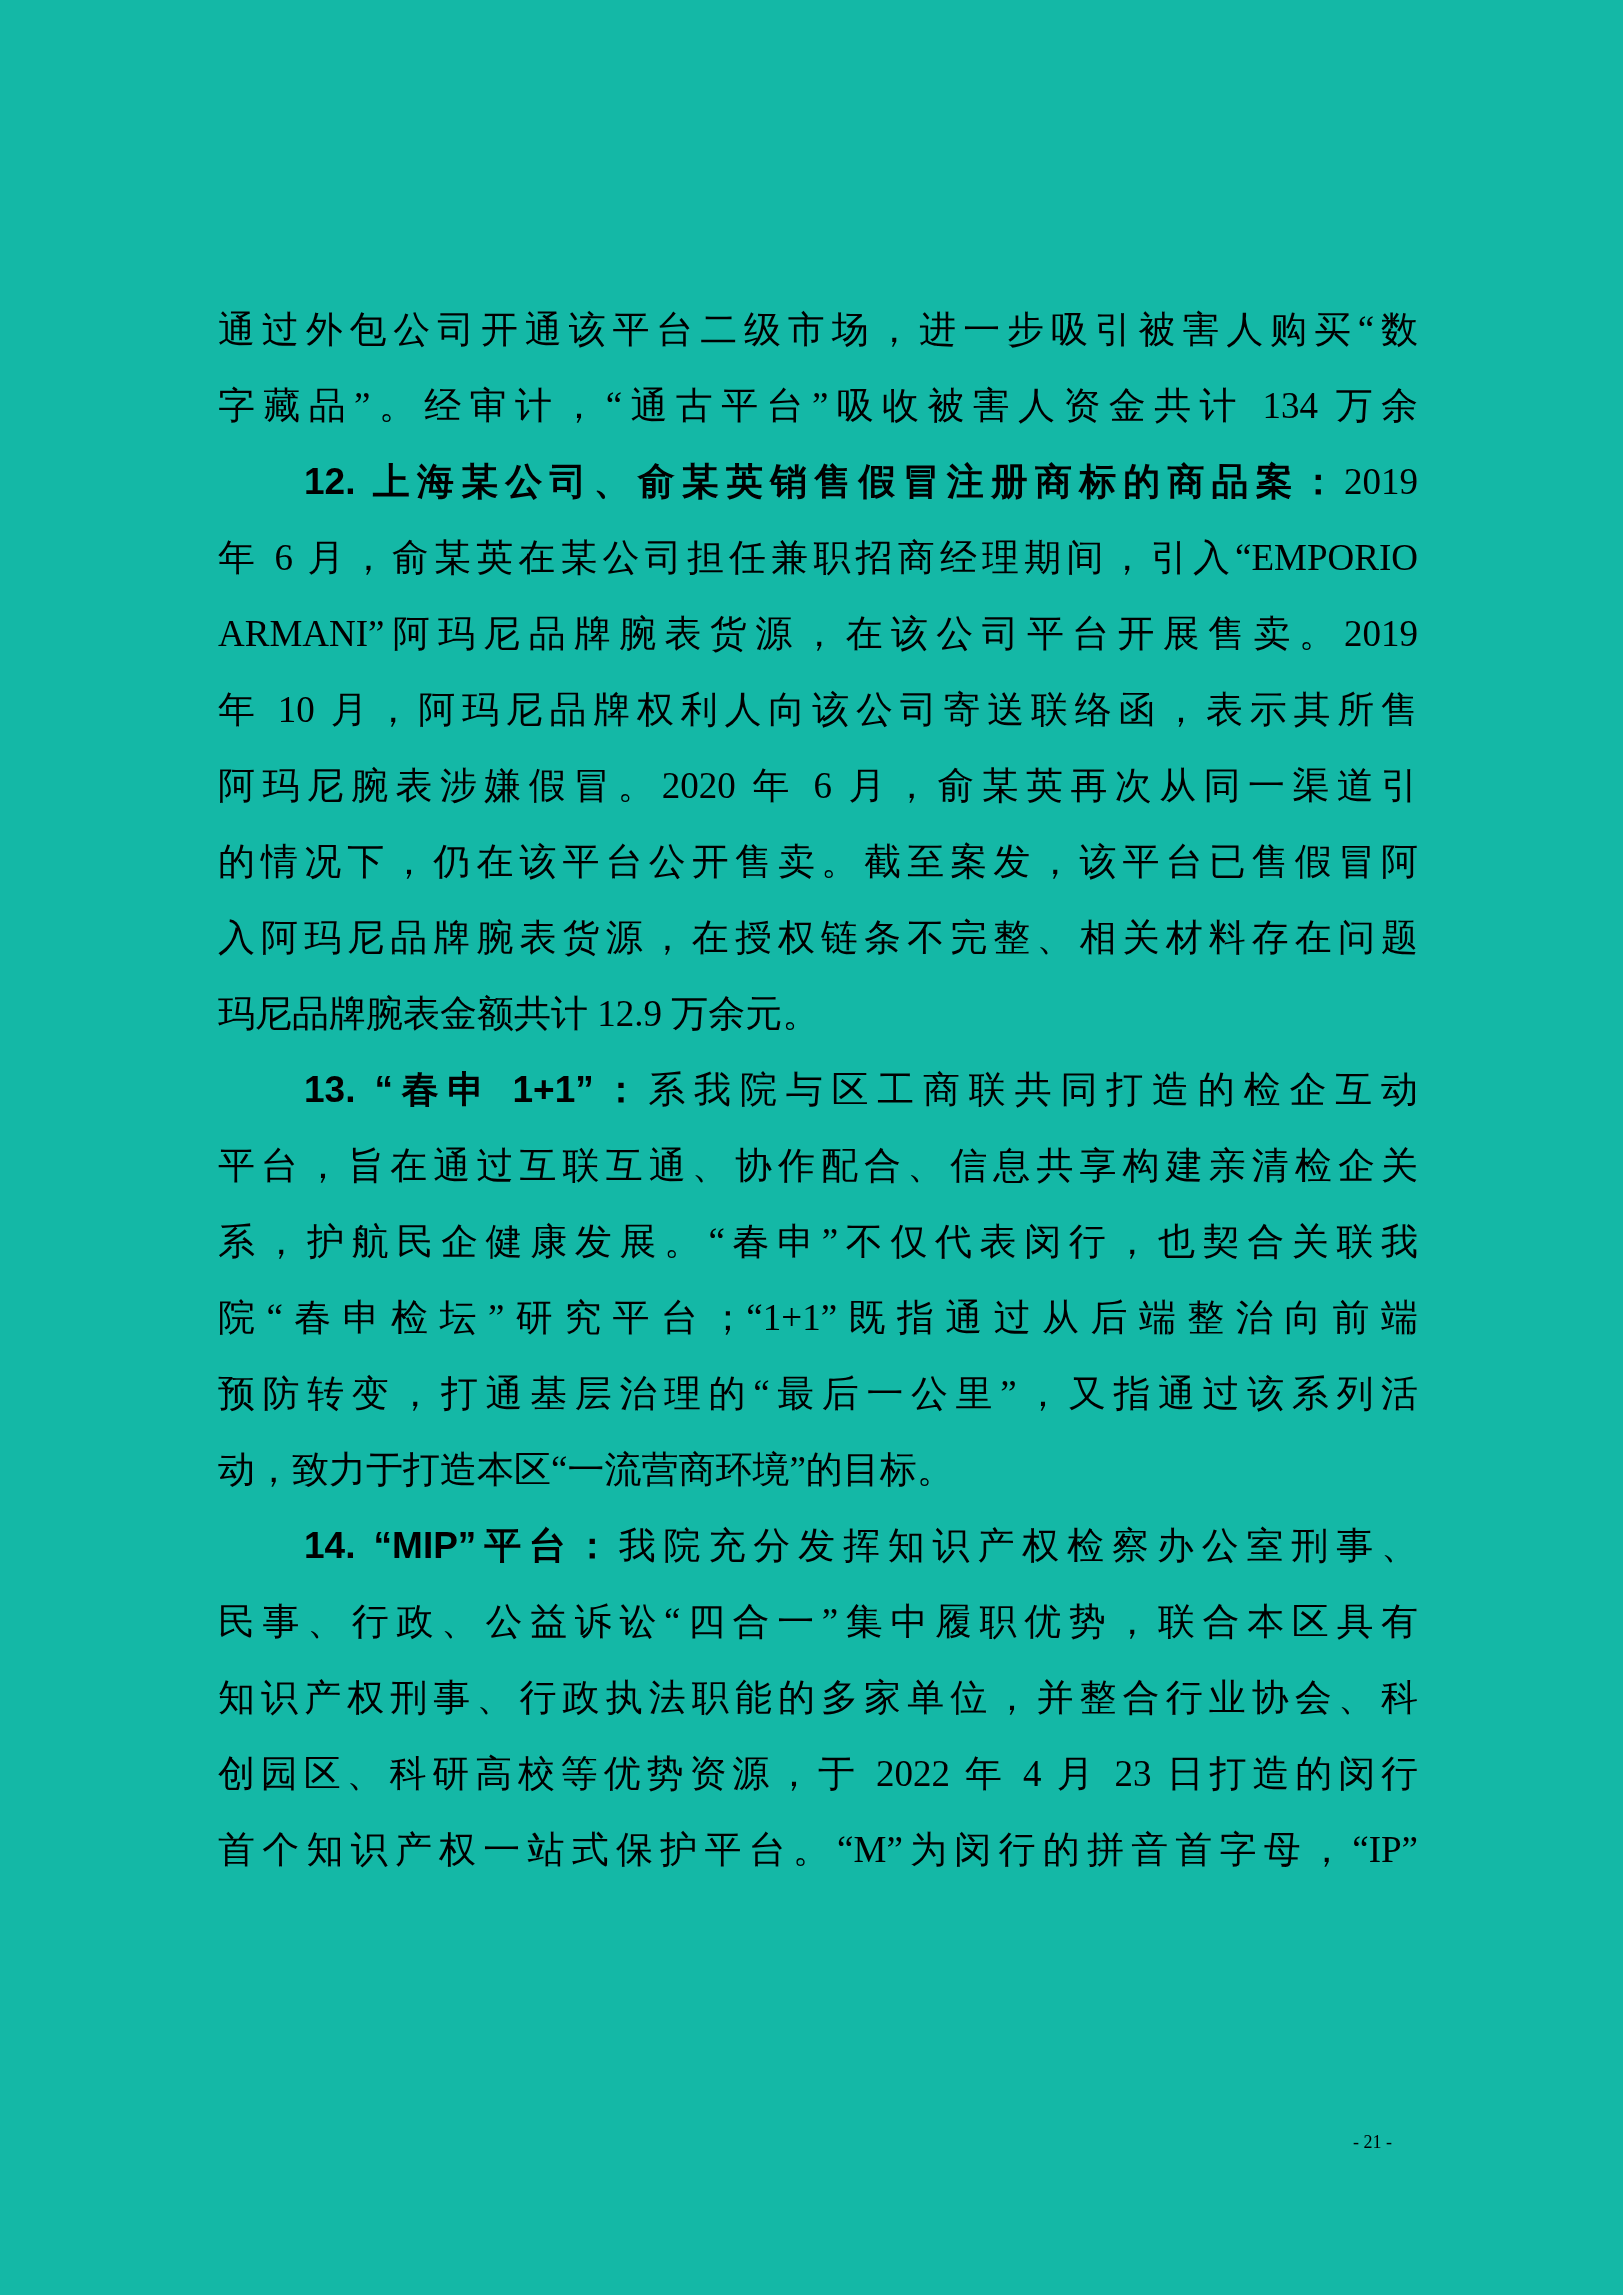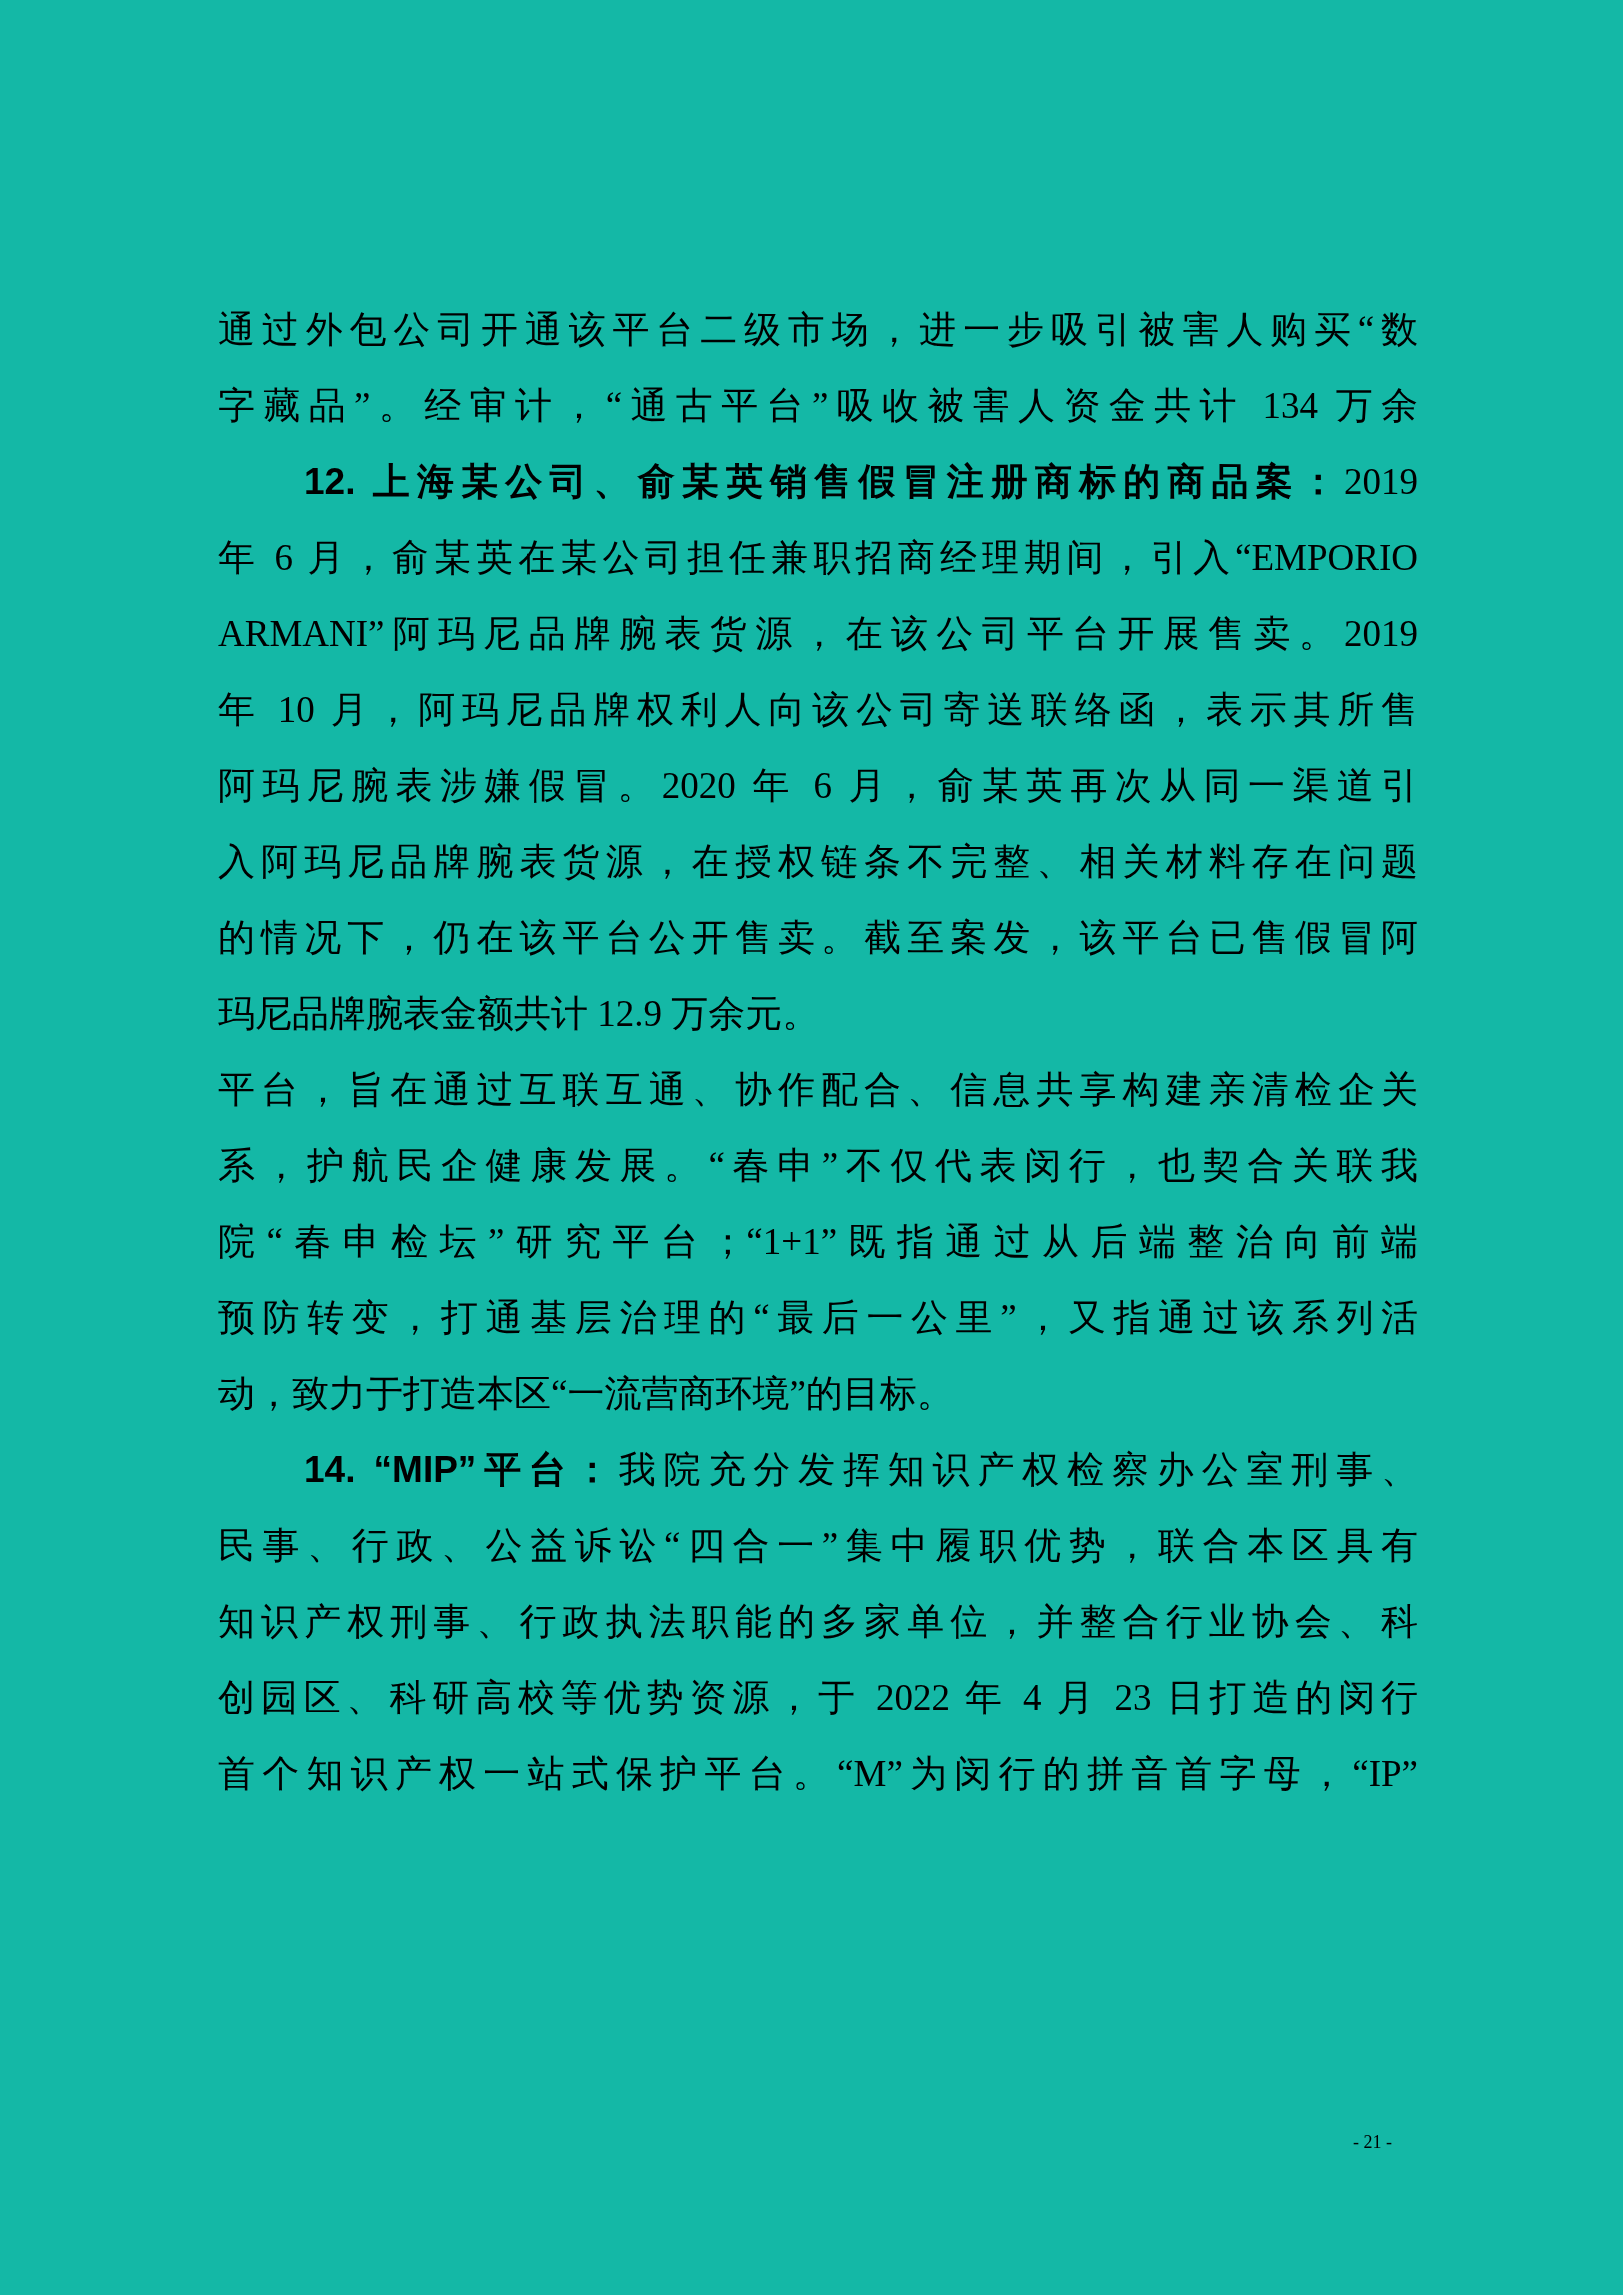--- a/index.html
+++ b/index.html
@@ -52,23 +52,24 @@
 
 <div class="page">
   <main class="textblock">
     <div class="line"><span class="b"></span><span>通过外包公司开通该平台二级市场，进一步吸引被害人购买“数</span></div>
     <div class="line"><span class="b"></span><span>字藏品”。经审计，“通古平台”吸收被害人资金共计 134 万余</span></div>
     <div class="line indent"><span class="b">12. 上海某公司、俞某英销售假冒注册商标的商品案：</span><span>2019</span></div>
     <div class="line"><span class="b"></span><span>年 6 月，俞某英在某公司担任兼职招商经理期间，引入“EMPORIO</span></div>
     <div class="line"><span class="b"></span><span>ARMANI”阿玛尼品牌腕表货源，在该公司平台开展售卖。2019</span></div>
     <div class="line"><span class="b"></span><span>年 10 月，阿玛尼品牌权利人向该公司寄送联络函，表示其所售</span></div>
     <div class="line"><span class="b"></span><span>阿玛尼腕表涉嫌假冒。2020 年 6 月，俞某英再次从同一渠道引</span></div>
+    <div class="line"><span class="b"></span><span>的情况下，仍在该平台公开售卖。截至案发，该平台已售假冒阿</span></div>
     <div class="line"><span class="b"></span><span>入阿玛尼品牌腕表货源，在授权链条不完整、相关材料存在问题</span></div>
-    <div class="line"><span class="b"></span><span>的情况下，仍在该平台公开售卖。截至案发，该平台已售假冒阿</span></div>
     <div class="line end"><span class="b"></span><span>玛尼品牌腕表金额共计 12.9 万余元。</span></div>
+    <div class="line indent"><span class="b">13. “春申 1+1”：</span><span>系我院与区工商联共同打造的检企互动</span></div>
     <div class="line"><span class="b"></span><span>平台，旨在通过互联互通、协作配合、信息共享构建亲清检企关</span></div>
     <div class="line"><span class="b"></span><span>系，护航民企健康发展。“春申”不仅代表闵行，也契合关联我</span></div>
     <div class="line"><span class="b"></span><span>院“春申检坛”研究平台；“1+1”既指通过从后端整治向前端</span></div>
     <div class="line"><span class="b"></span><span>预防转变，打通基层治理的“最后一公里”，又指通过该系列活</span></div>
     <div class="line end"><span class="b"></span><span>动，致力于打造本区“一流营商环境”的目标。</span></div>
     <div class="line indent"><span class="b">14. “MIP”平台：</span><span>我院充分发挥知识产权检察办公室刑事、</span></div>
     <div class="line"><span class="b"></span><span>民事、行政、公益诉讼“四合一”集中履职优势，联合本区具有</span></div>
     <div class="line"><span class="b"></span><span>知识产权刑事、行政执法职能的多家单位，并整合行业协会、科</span></div>
     <div class="line"><span class="b"></span><span>创园区、科研高校等优势资源，于 2022 年 4 月 23 日打造的闵行</span></div>
     <div class="line"><span class="b"></span><span>首个知识产权一站式保护平台。“M”为闵行的拼音首字母，“IP”</span></div>

